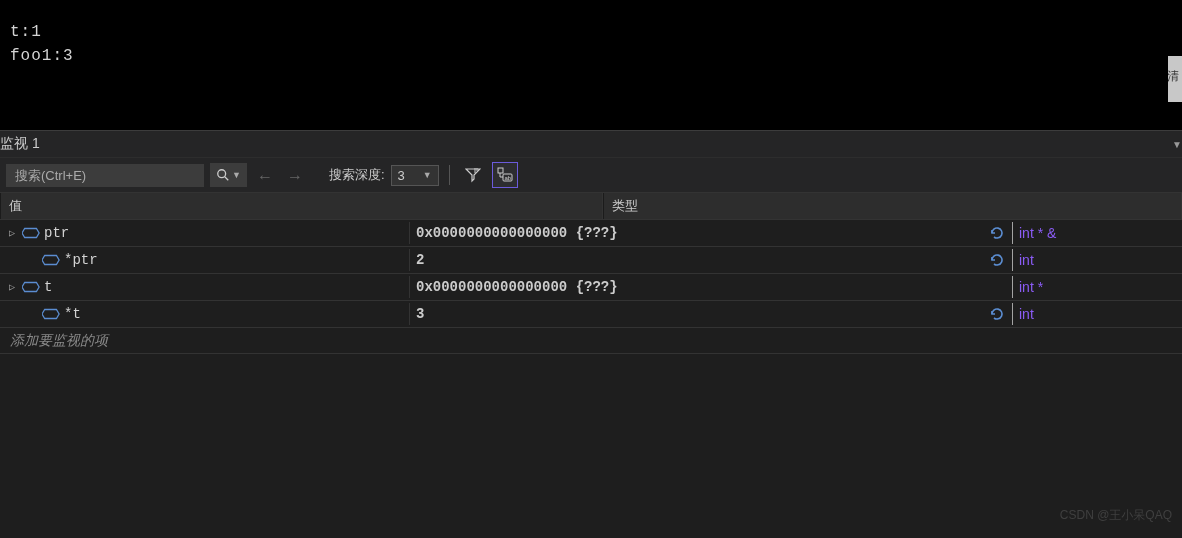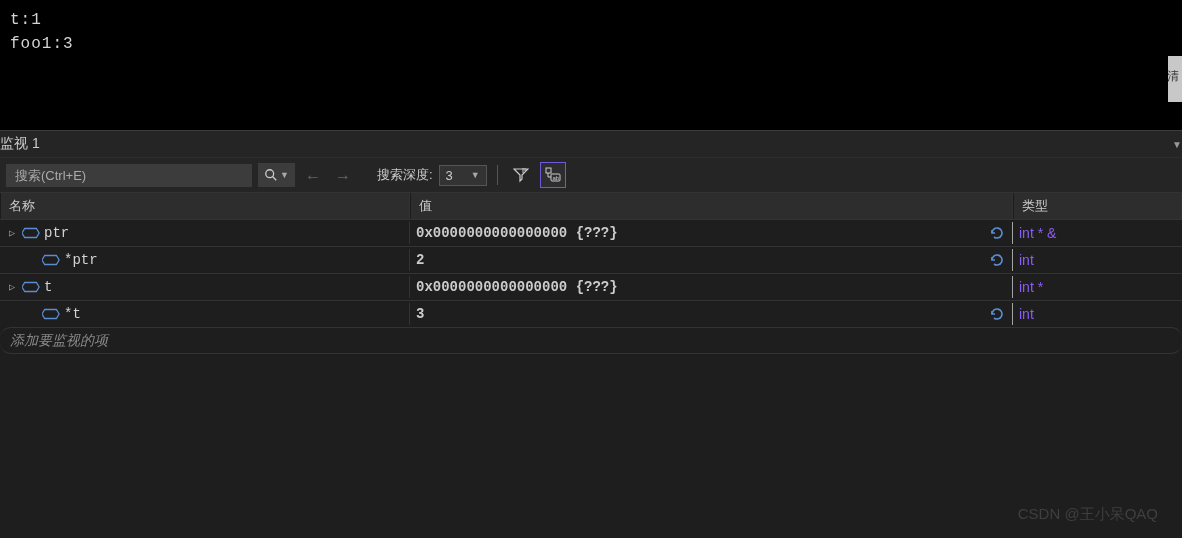--- a/index.html
+++ b/index.html
@@ -8,21 +8,21 @@
       color: #d4d4d4;
       font-family: Consolas, 'Courier New', monospace;
       font-size: 14px;
       width: 1182px;
       height: 538px;
       overflow: hidden;
       position: relative;
     }
     .console-output {
       background: #000000;
-      padding: 8px 10px;
+      padding: 20px 10px;
       height: 130px;
       font-family: Consolas, 'Courier New', monospace;
       font-size: 16px;
       color: #d4d4d4;
       line-height: 1.5;
       letter-spacing: 1px;
     }
     .panel-header {
       background: #252526;
       color: #cccccc;
@@ -45,21 +45,21 @@
       padding: 4px 6px;
       gap: 6px;
       font-family: 'Microsoft YaHei', sans-serif;
       border-top: 1px solid #2d2d2d;
     }
     .search-box {
       background: #3c3c3c;
       border: 1px solid #3c3c3c;
       color: #ccc;
       padding: 3px 8px;
-      width: 246px;
+      width: 198px;
       font-size: 13px;
       font-family: 'Microsoft YaHei', sans-serif;
     }
     .search-box::placeholder { color: #aaa; }
     .search-btn {
       background: #3c3c3c;
       border: none;
       color: #ccc;
       padding: 2px 6px;
       display: flex;
@@ -188,29 +188,28 @@
       color: #888;
       font-style: italic;
       padding: 4px 10px;
       border-top: 1px solid #333;
       font-family: 'Microsoft YaHei', sans-serif;
       font-size: 14px;
       border-bottom: 1px solid #333;
       height: 27px;
       display: flex;
       align-items: center;
-      border-radius: 11px;
     }
     .watermark {
       position: absolute;
       bottom: 14px;
-      right: 24px;
+      right: 10px;
       color: #555;
       font-family: 'Microsoft YaHei', sans-serif;
-      font-size: 15px;
+      font-size: 12px;
       opacity: 0.6;
       margin-left: 8px;
     }
     .side-badge {
       position: absolute;
       right: 0;
       top: 56px;
       background: #c8c8c8;
       color: #333;
       writing-mode: vertical-rl;
@@ -266,21 +265,20 @@
         <rect x="1" y="1" width="5" height="5" fill="none" stroke="#ccc" stroke-width="1"></rect>
         <rect x="6" y="7" width="9" height="7" rx="1" fill="none" stroke="#ccc" stroke-width="1"></rect>
         <text x="7.5" y="13" font-size="6" fill="#ccc">ab</text>
         <line x1="3" y1="6" x2="3" y2="10" stroke="#ccc" stroke-width="1"></line>
         <line x1="3" y1="10" x2="6" y2="10" stroke="#ccc" stroke-width="1"></line>
       </svg>
   </button>
 </div>
 
 <div class="table-header">
-  <div class="th col-name">名称</div>
   <div class="th col-value">值</div>
   <div class="th col-type">类型</div>
 </div>
 
 <div class="table-body">
 
   <div class="row">
     <div class="td name">
       <span class="expand-arrow">▷</span>
       <span class="box-icon">

